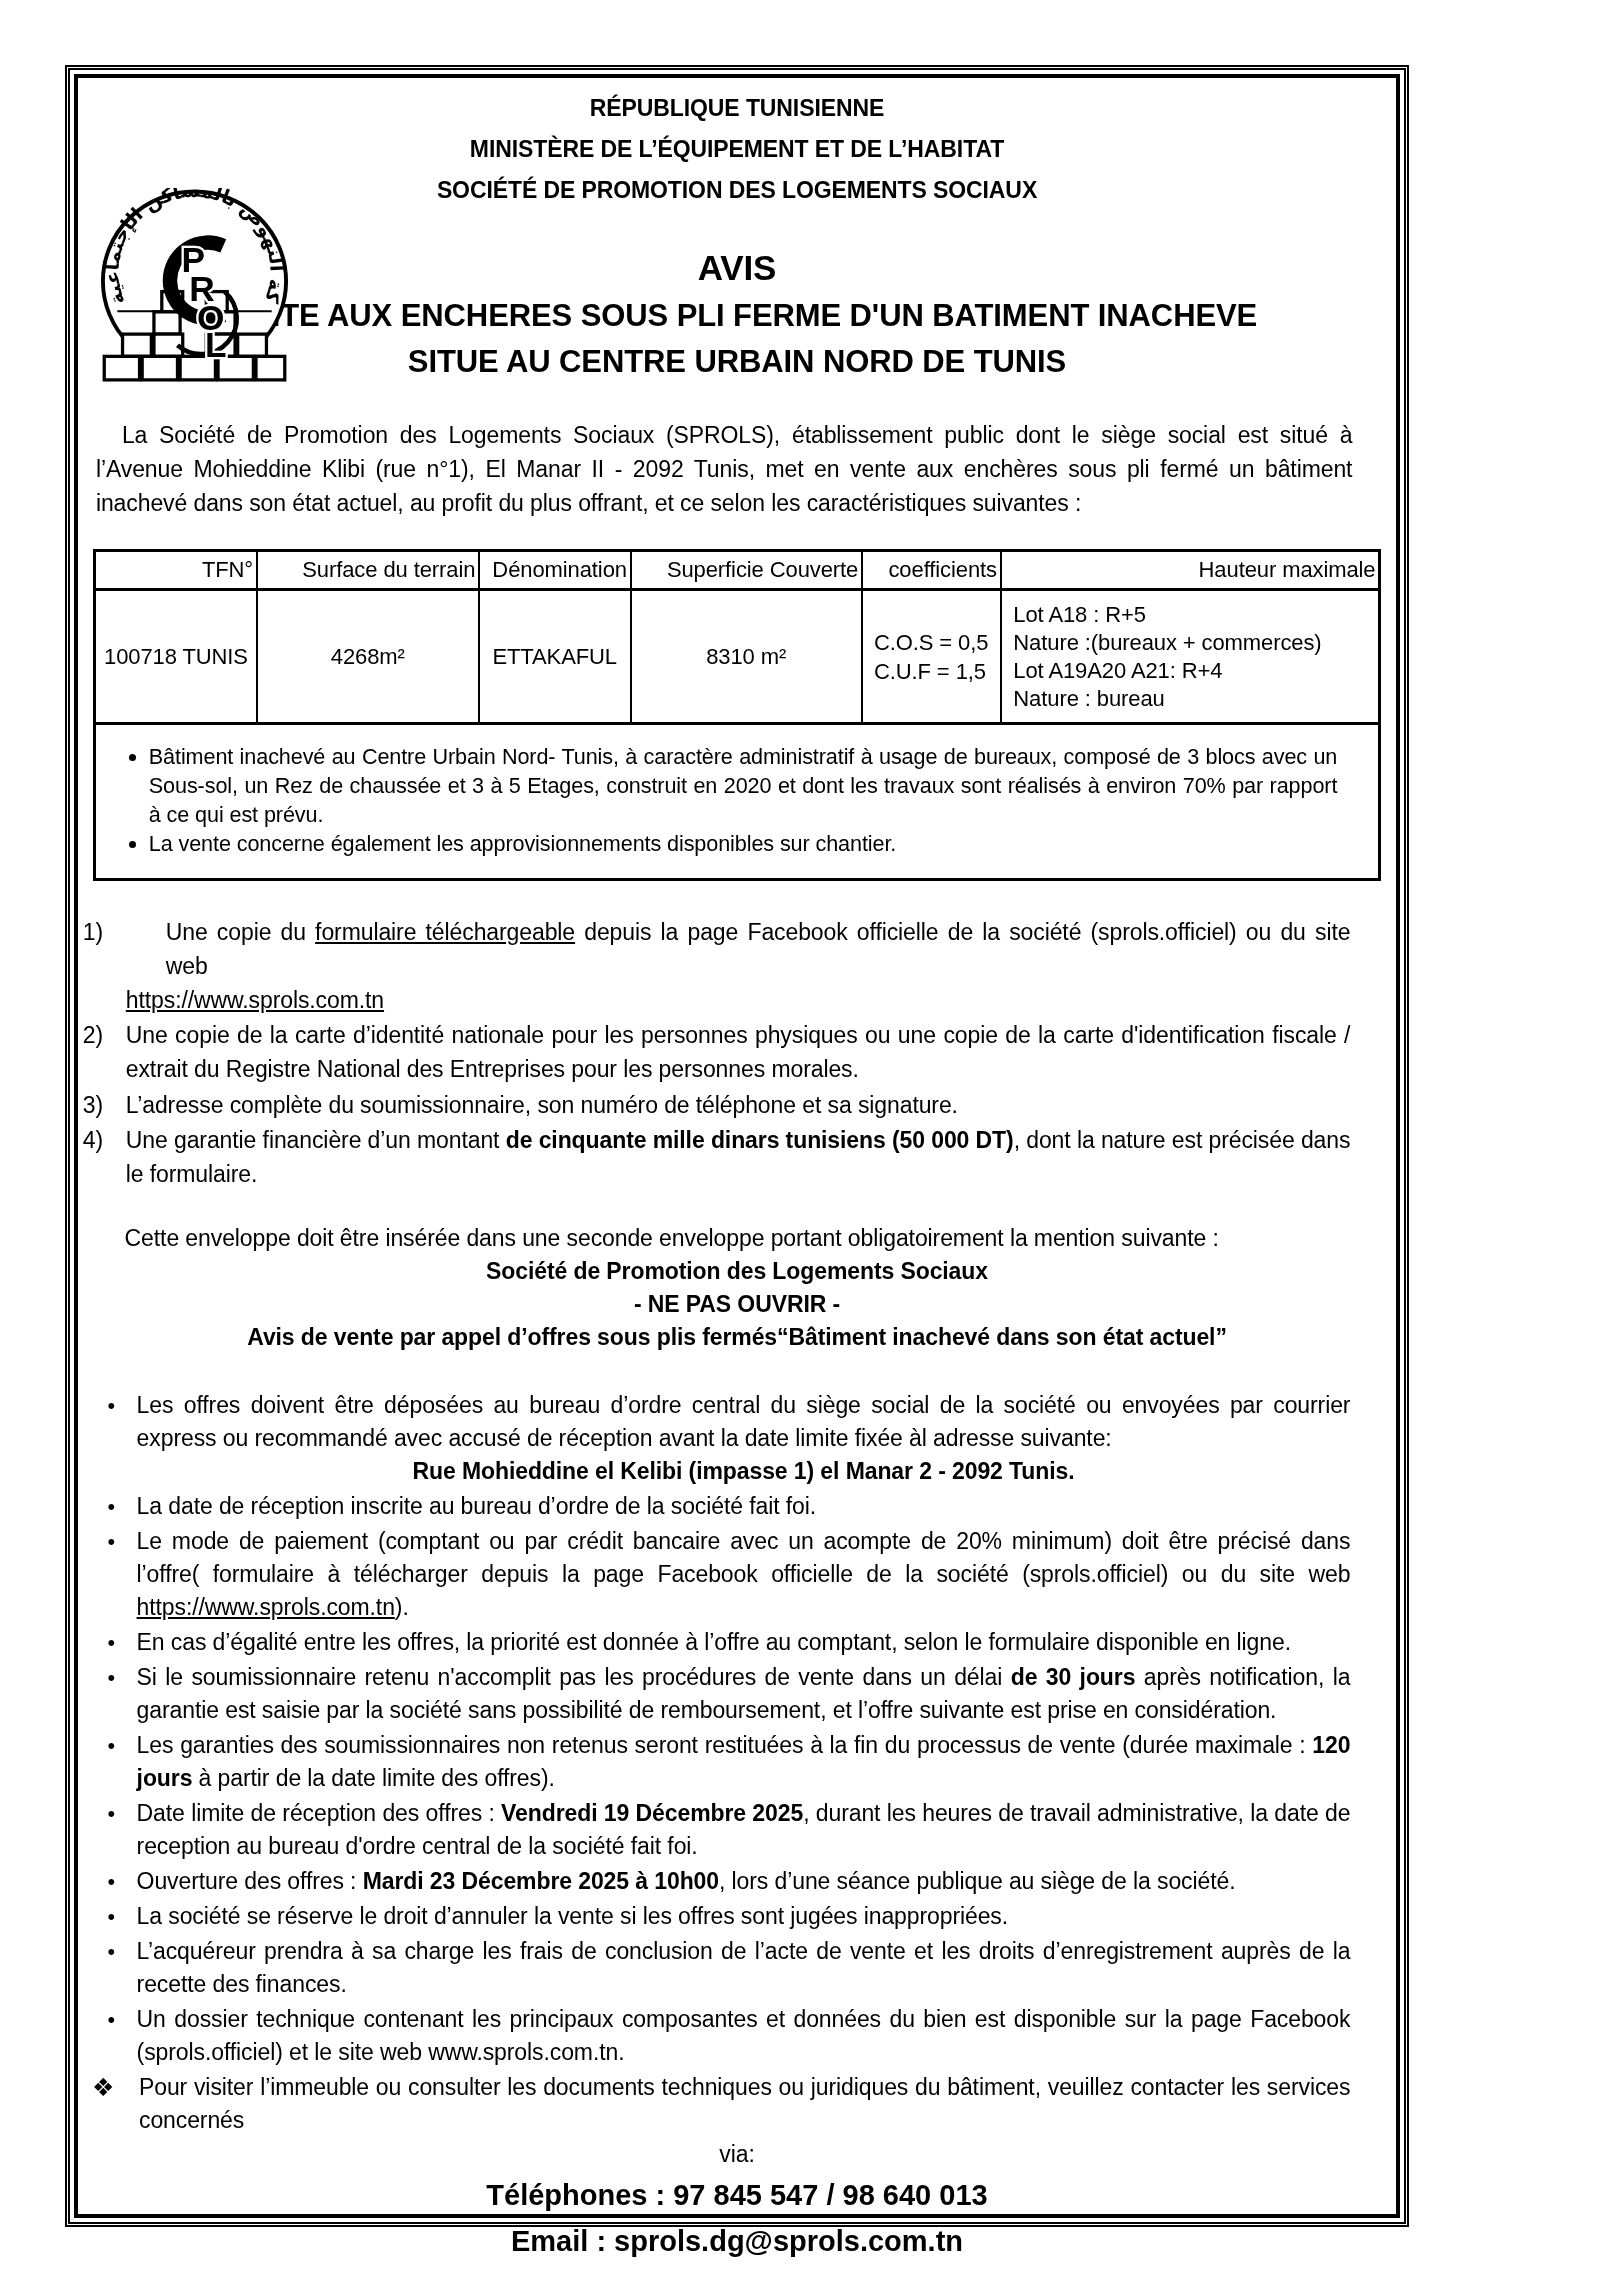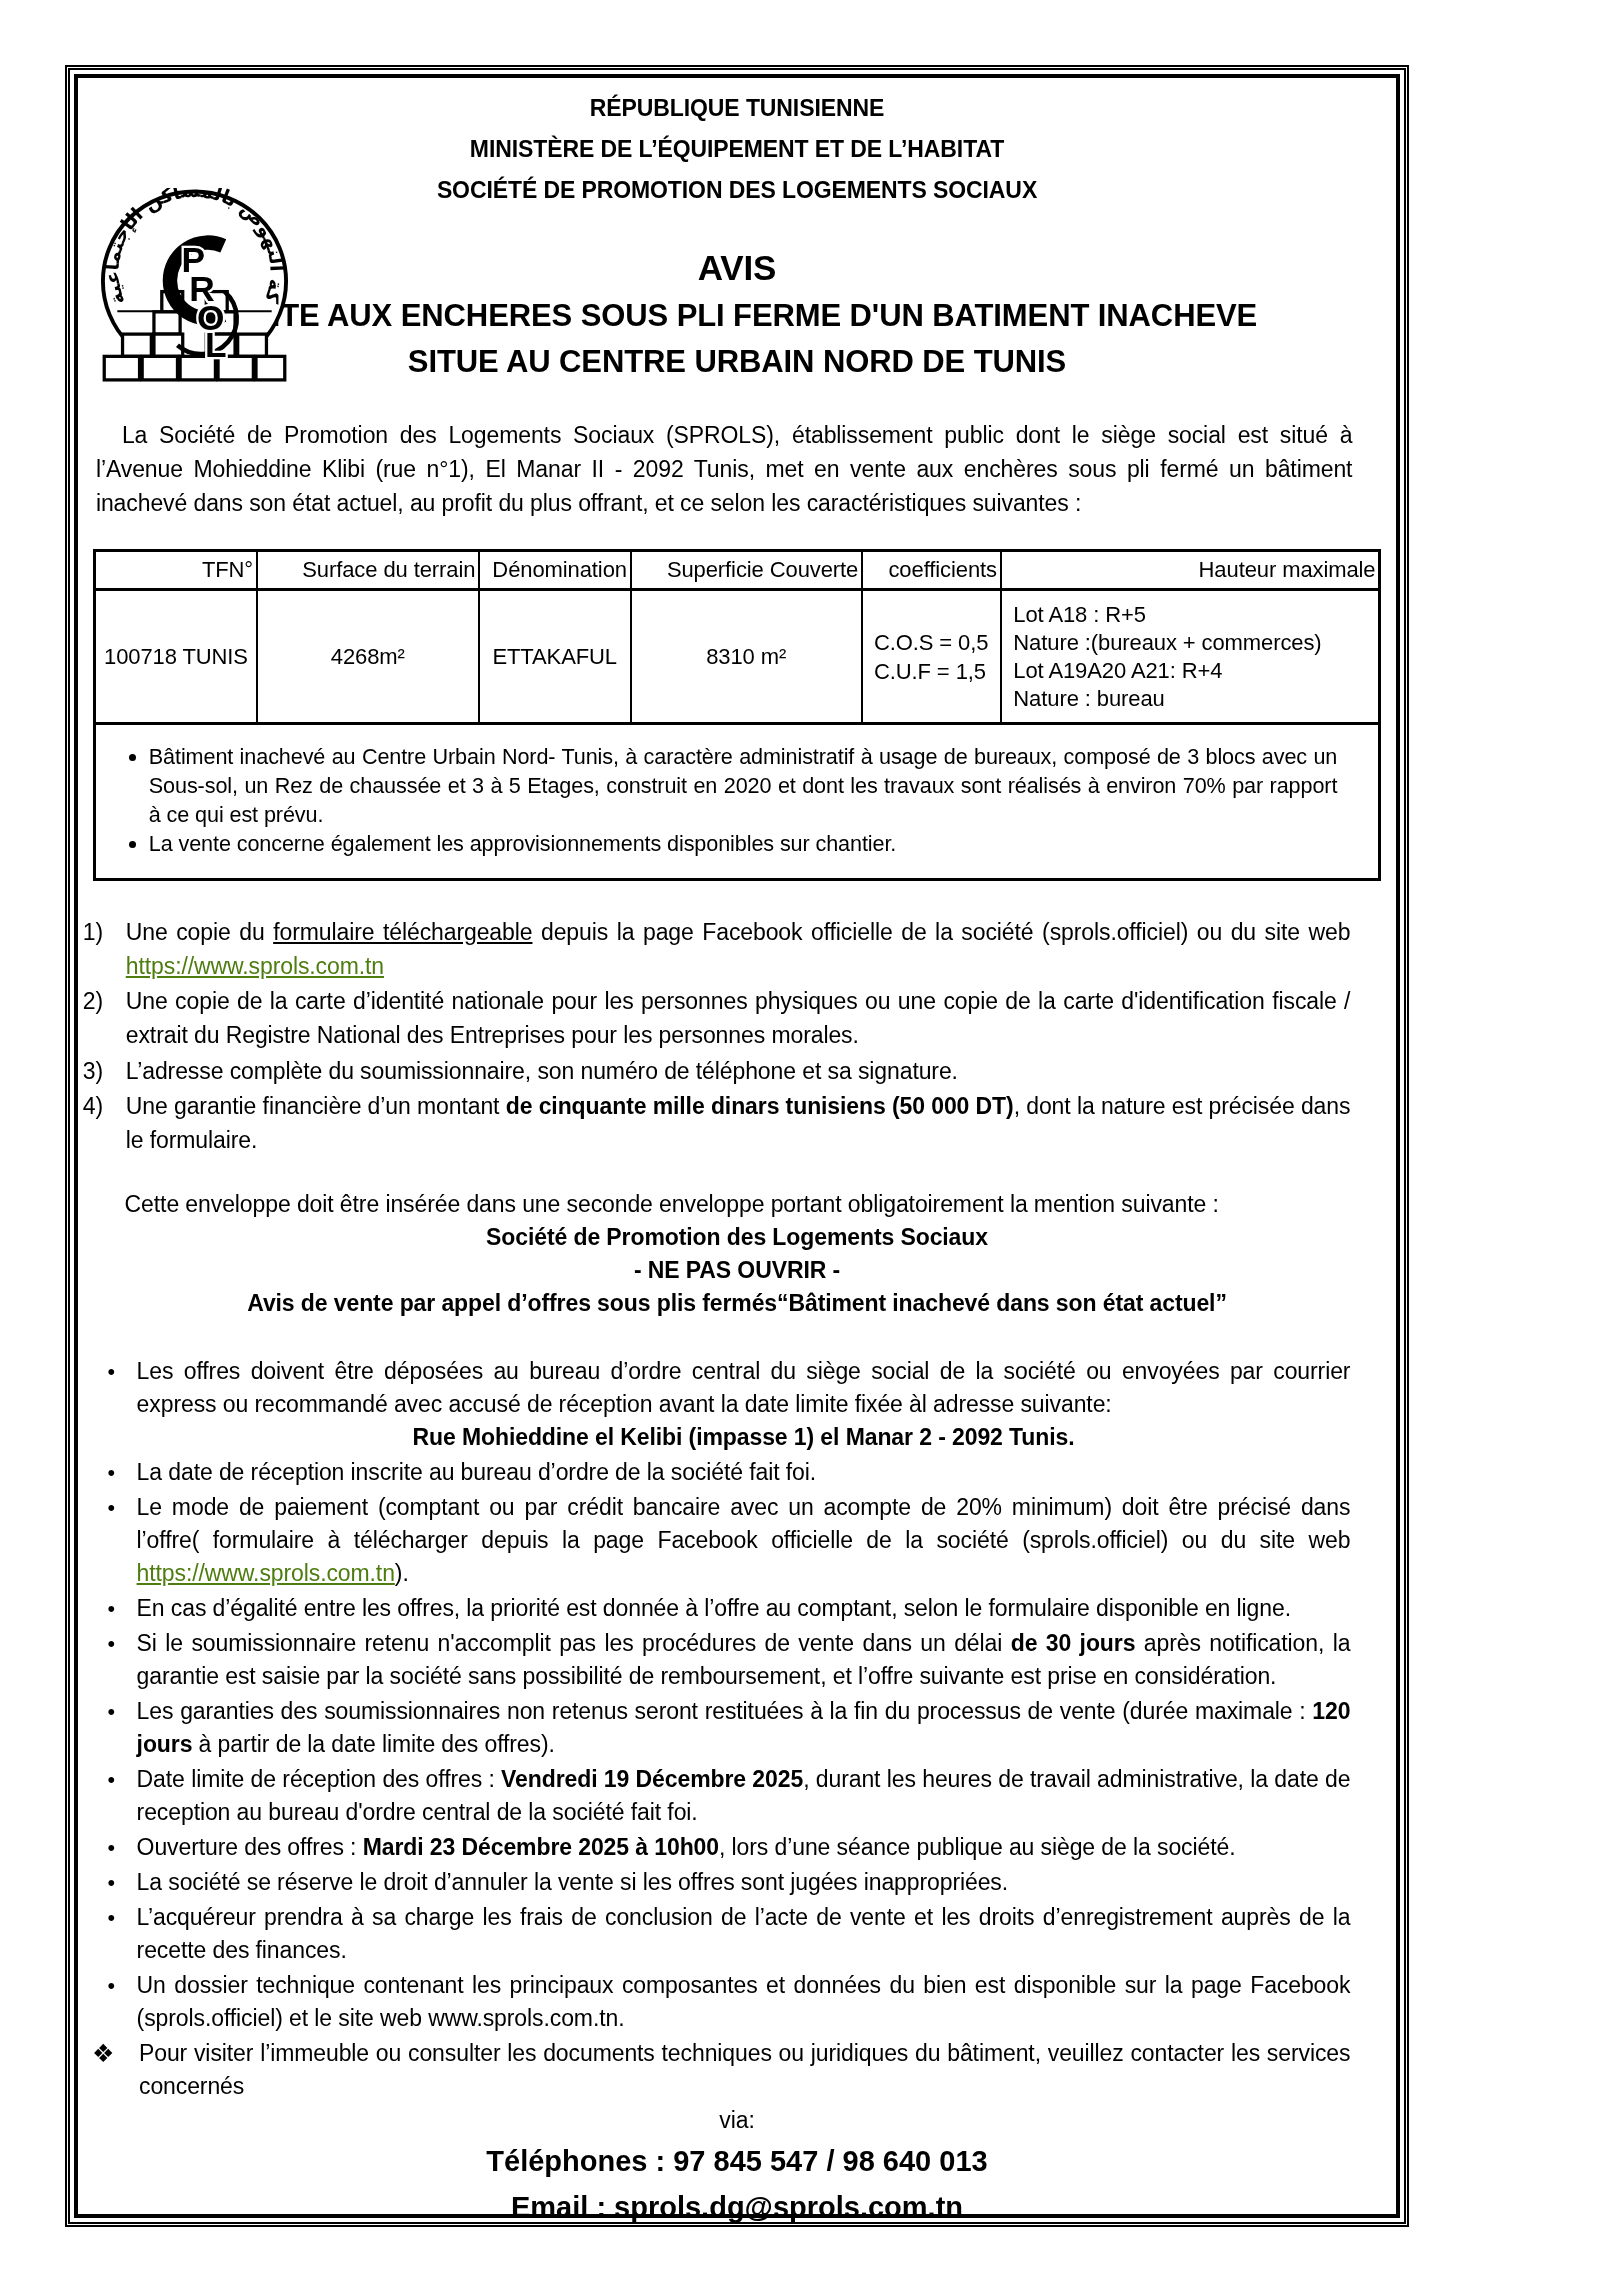--- a/index.html
+++ b/index.html
@@ -60,23 +60,23 @@
   tr.notes td { border-top: 3.3px solid #000; padding: 5.2px 17px 7.9px 13px; }
   .notes-list { margin: 12px; padding-left: 27.5px; }
   .notes-list li { font-size: 21.6px; line-height: 29px; text-align: justify; margin-right: 11.8px; }
 
   .envelope { margin: 39px 46px 0 47px; font-size: 23px; line-height: 33px; }
 
   .numbered { margin: 34px 46px 0 5.2px; padding: 0; list-style: none; }
   .numbered li { display: flex; font-size: 23px; line-height: 34px; margin-bottom: 1.3px; }
   .numbered .num { width: 43px; flex: none; }
   .numbered .nbody { flex: 1; text-align: justify; }
-  .force-just { text-align: justify; text-align-last: justify; }
+  .force-just { text-align: justify; text-align-last: justify; margin-left: 40px; }
   .u { text-decoration: underline; }
-  a.link { color: #4d7c0f; text-decoration: underline; cursor: pointer; }
+  a.link { color: #000000; text-decoration: underline; cursor: pointer; }
   a.block { display: block; }
 
   .para { margin: 30px 46px 0 47px; font-size: 23px; line-height: 34px; }
   .center { text-align: center; }
   .bold { font-weight: bold; }
   .mention-line { font-size: 23px; line-height: 33px; }
 
   .bullets { margin: 35px 46px 0 30px; padding: 0; list-style: none; }
   .bullets li { display: flex; font-size: 23px; line-height: 33px; margin-bottom: 2px; }
   .bullets .dot { width: 29px; flex: none; font-size: 21.6px; }

